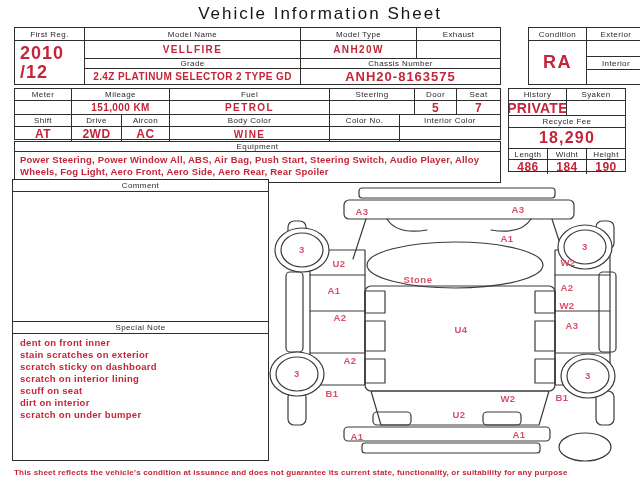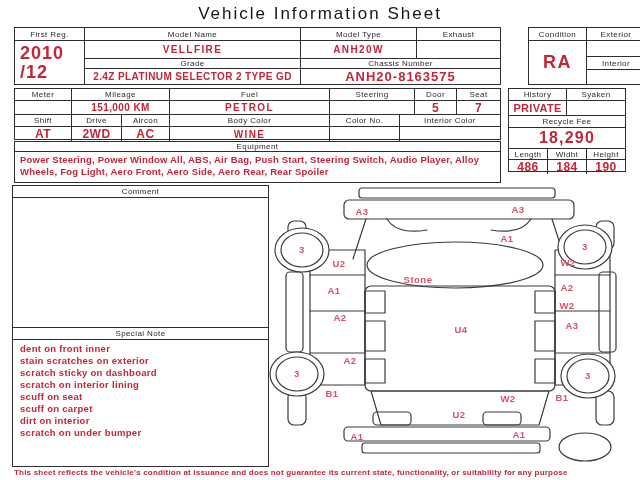--- a/index.html
+++ b/index.html
@@ -7,21 +7,21 @@
   body { background:#ffffff; font-family:"Liberation Sans", sans-serif; position:relative; overflow:hidden; }
   .abs { position:absolute; }
   .box { position:absolute; border:1.5px solid #2e2e2e; background:#fff; display:flex; }
   .col { display:flex; flex-direction:column; min-width:0; }
   .row { display:flex; flex-direction:row; min-width:0; }
   .br { border-right:1px solid #2e2e2e; }
   .bb { border-bottom:1px solid #2e2e2e; }
   .bt { border-top:1px solid #2e2e2e; }
   .hdr { font-size:8px; color:#2a2a2a; letter-spacing:.4px; display:flex; align-items:center; justify-content:center; white-space:nowrap; overflow:hidden; }
   .val { color:#c42538; font-weight:bold; display:flex; align-items:center; justify-content:center; white-space:nowrap; overflow:hidden; }
-  .fs9  { font-size:11px; letter-spacing:.3px; }
+  .fs9  { font-size:14px; letter-spacing:.3px; }
   .fs10 { font-size:10px; letter-spacing:.4px; }
   .fs12 { font-size:12px; letter-spacing:.5px; }
   .fs13 { font-size:13px; letter-spacing:1px; }
   .fs14 { font-size:10px; letter-spacing:1.4px; }
   .fs16 { font-size:16px; letter-spacing:1.2px; }
   .fs19 { font-size:18px; letter-spacing:1.5px; }
   .title { top:4px; left:0; width:640px; text-align:center; font-size:17px; color:#151515; letter-spacing:2px; }
   .first-reg { flex:1; flex-direction:column; align-items:flex-start; justify-content:center; padding-left:5px; font-size:18px; line-height:19px; letter-spacing:1px; }
   .equip-text { flex:1; color:#c42538; font-weight:bold; font-size:9.5px; line-height:11.5px; letter-spacing:.2px; padding:2px 5px 0 5px; overflow:hidden; }
   .comment-area { flex:1; color:#c42538; font-size:9.5px; padding:2px 4px; }
@@ -155,31 +155,30 @@
     <div class="val fs12 br" style="width:39px">184</div>
     <div class="val fs12" style="flex:1">190</div>
   </div>
 </div>
 
 <div class="box col" style="left:14px;top:141px;width:487px;height:42px">
   <div class="hdr bb" style="height:10px;flex:none">Equipment</div>
   <div class="equip-text">Power Steering, Power Window  All, ABS, Air Bag, Push Start, Steering Switch, Audio Player, Alloy Wheels, Fog Light, Aero Front, Aero Side, Aero Rear, Rear Spoiler</div>
 </div>
 
-<div class="box col" style="left:12px;top:185px;width:257px;height:282px">
+<div class="box col" style="left:12px;top:179px;width:257px;height:282px">
   <div class="hdr bb" style="height:12px;flex:none">Comment</div>
   <div class="comment-area"></div>
   <div class="hdr bt bb" style="height:13px;flex:none">Special Note</div>
   <div class="notes">
     <div class="note-item">dent on front inner</div>
     <div class="note-item">stain scratches on exterior</div>
     <div class="note-item">scratch sticky on dashboard</div>
     <div class="note-item">scratch on interior lining</div>
     <div class="note-item">scuff on seat</div>
-    <div class="note-item">scuff on carpet</div>
     <div class="note-item">dirt on interior</div>
     <div class="note-item">scratch on under bumper</div>
   </div>
 </div>
 
 <svg class="abs" style="left:265px;top:185px" width="372" height="281" viewBox="0 0 372 281">
   <g>
     <rect class="ol" x="94" y="3" width="196" height="10" rx="3"></rect>
     <rect class="ol" x="79" y="15" width="230" height="19" rx="5"></rect>
     <path class="ol" d="M101 34 L88 74"></path>

